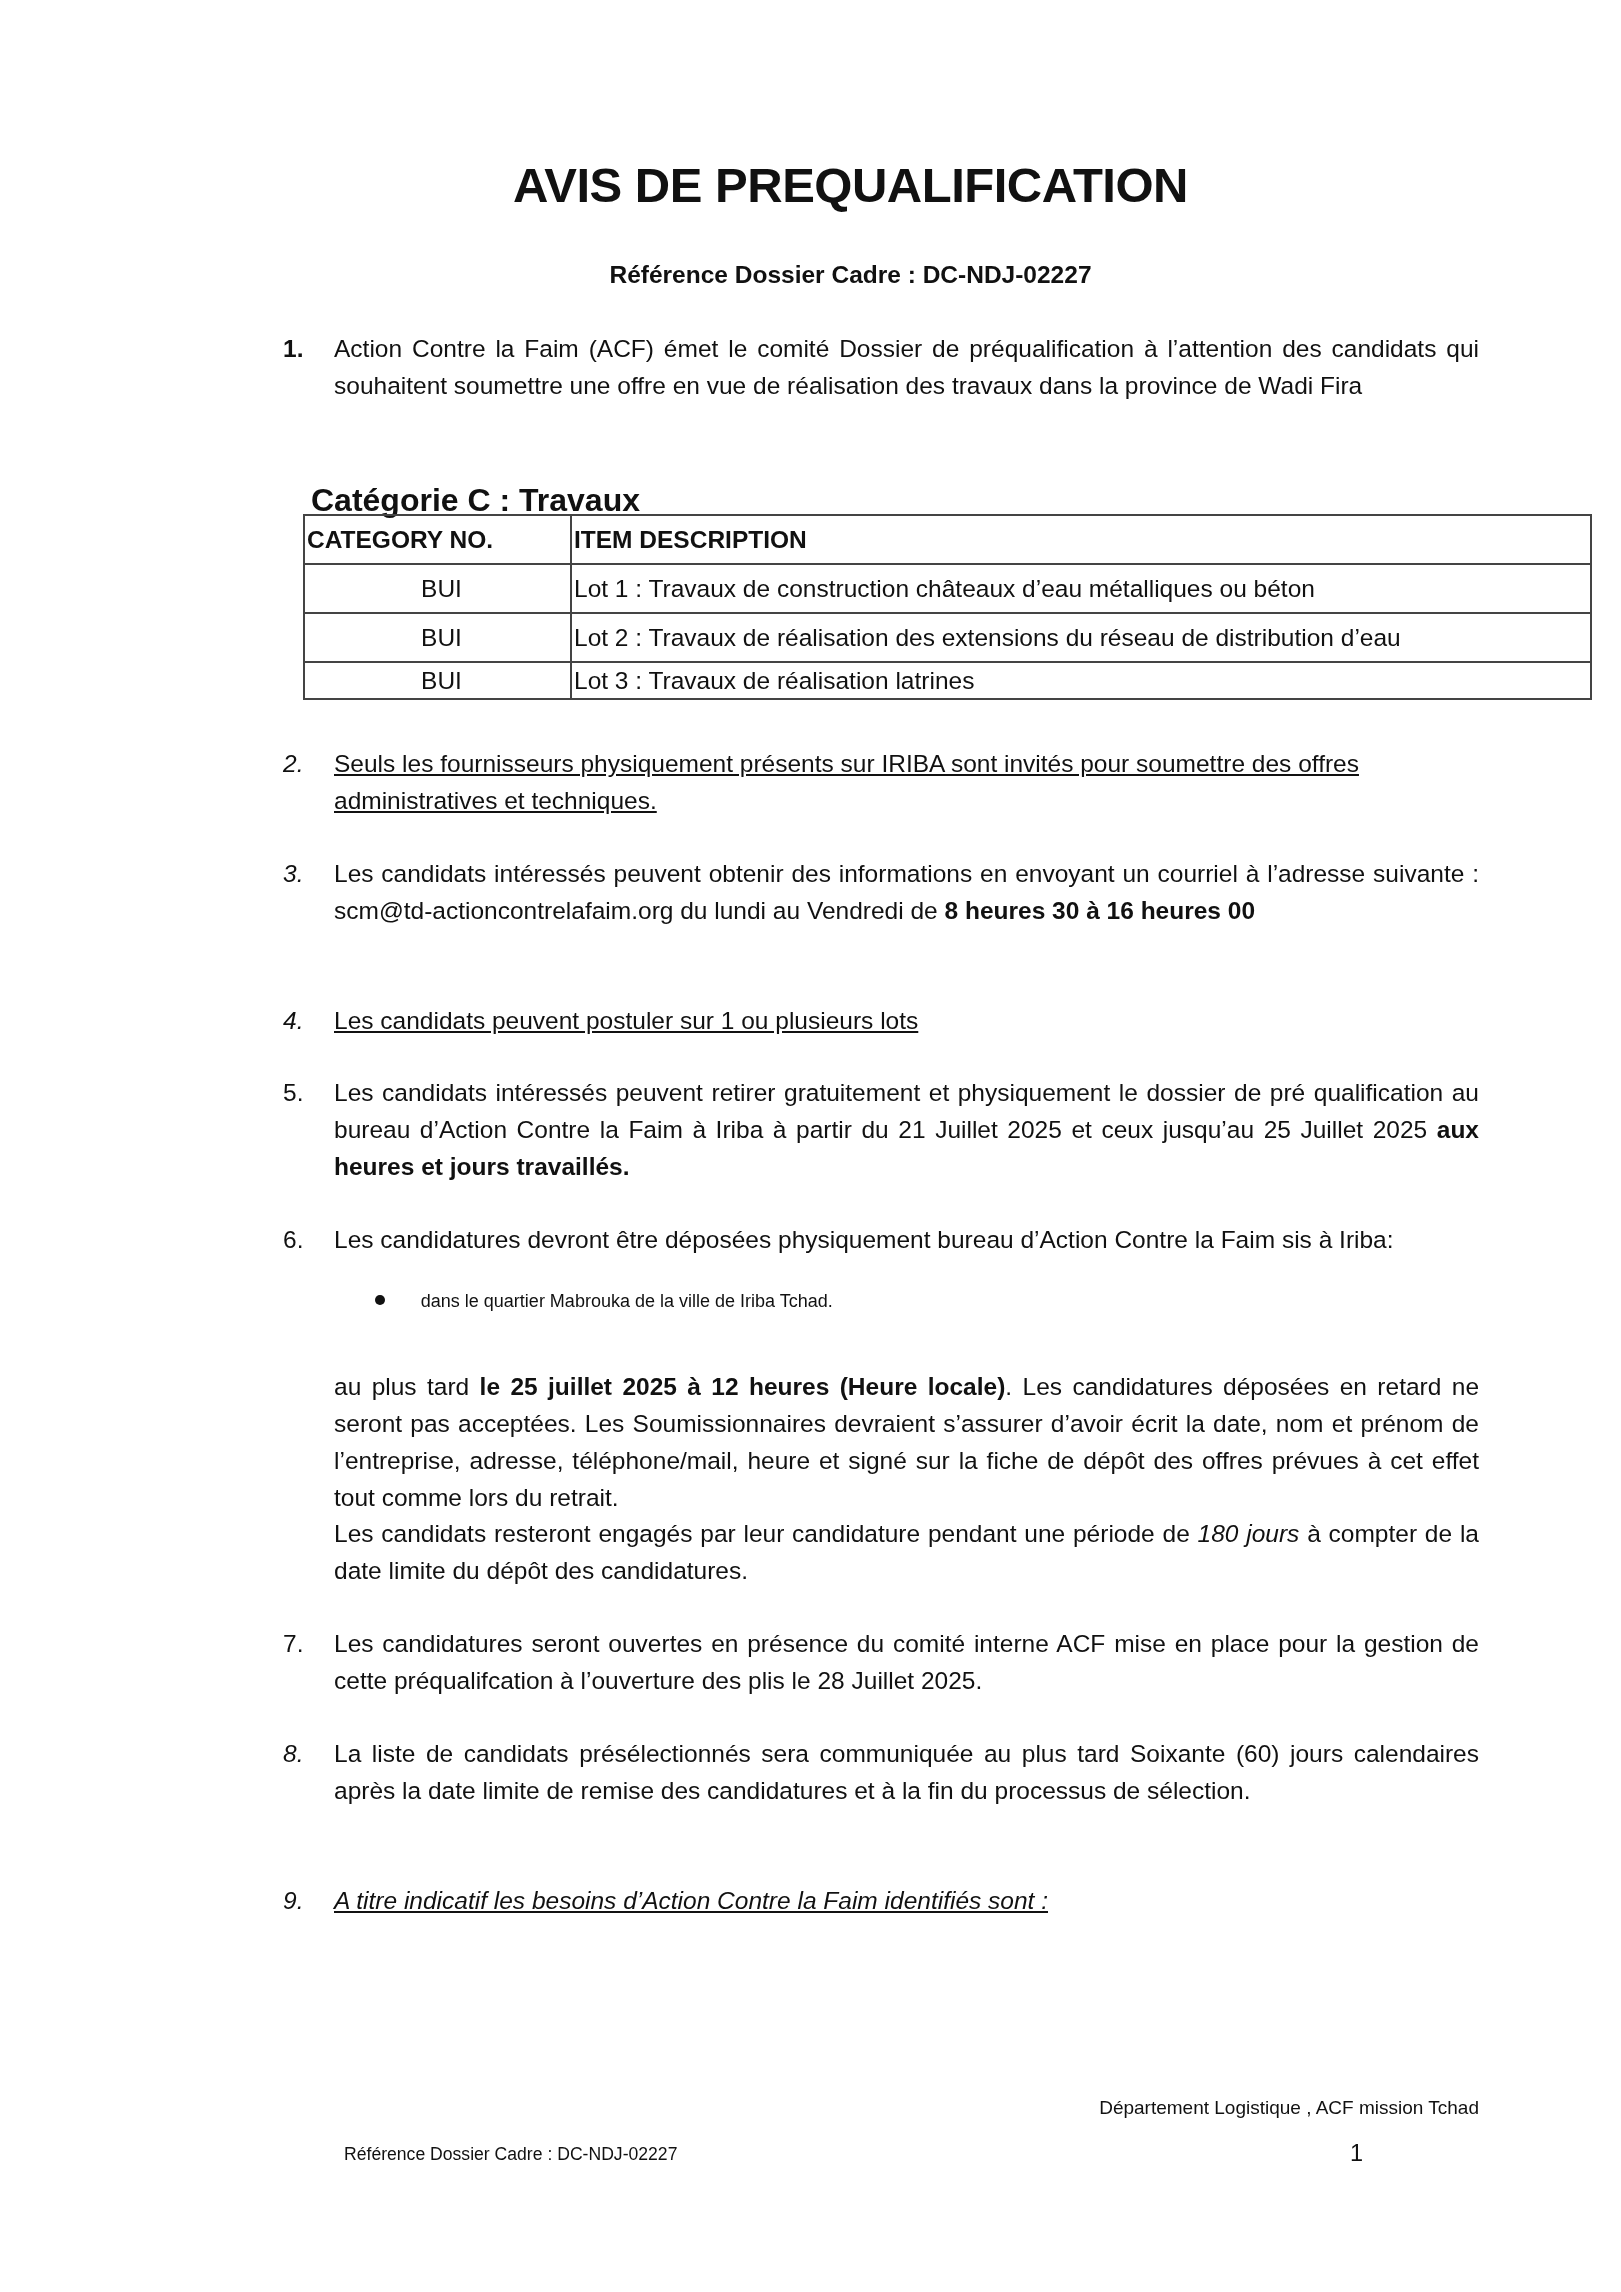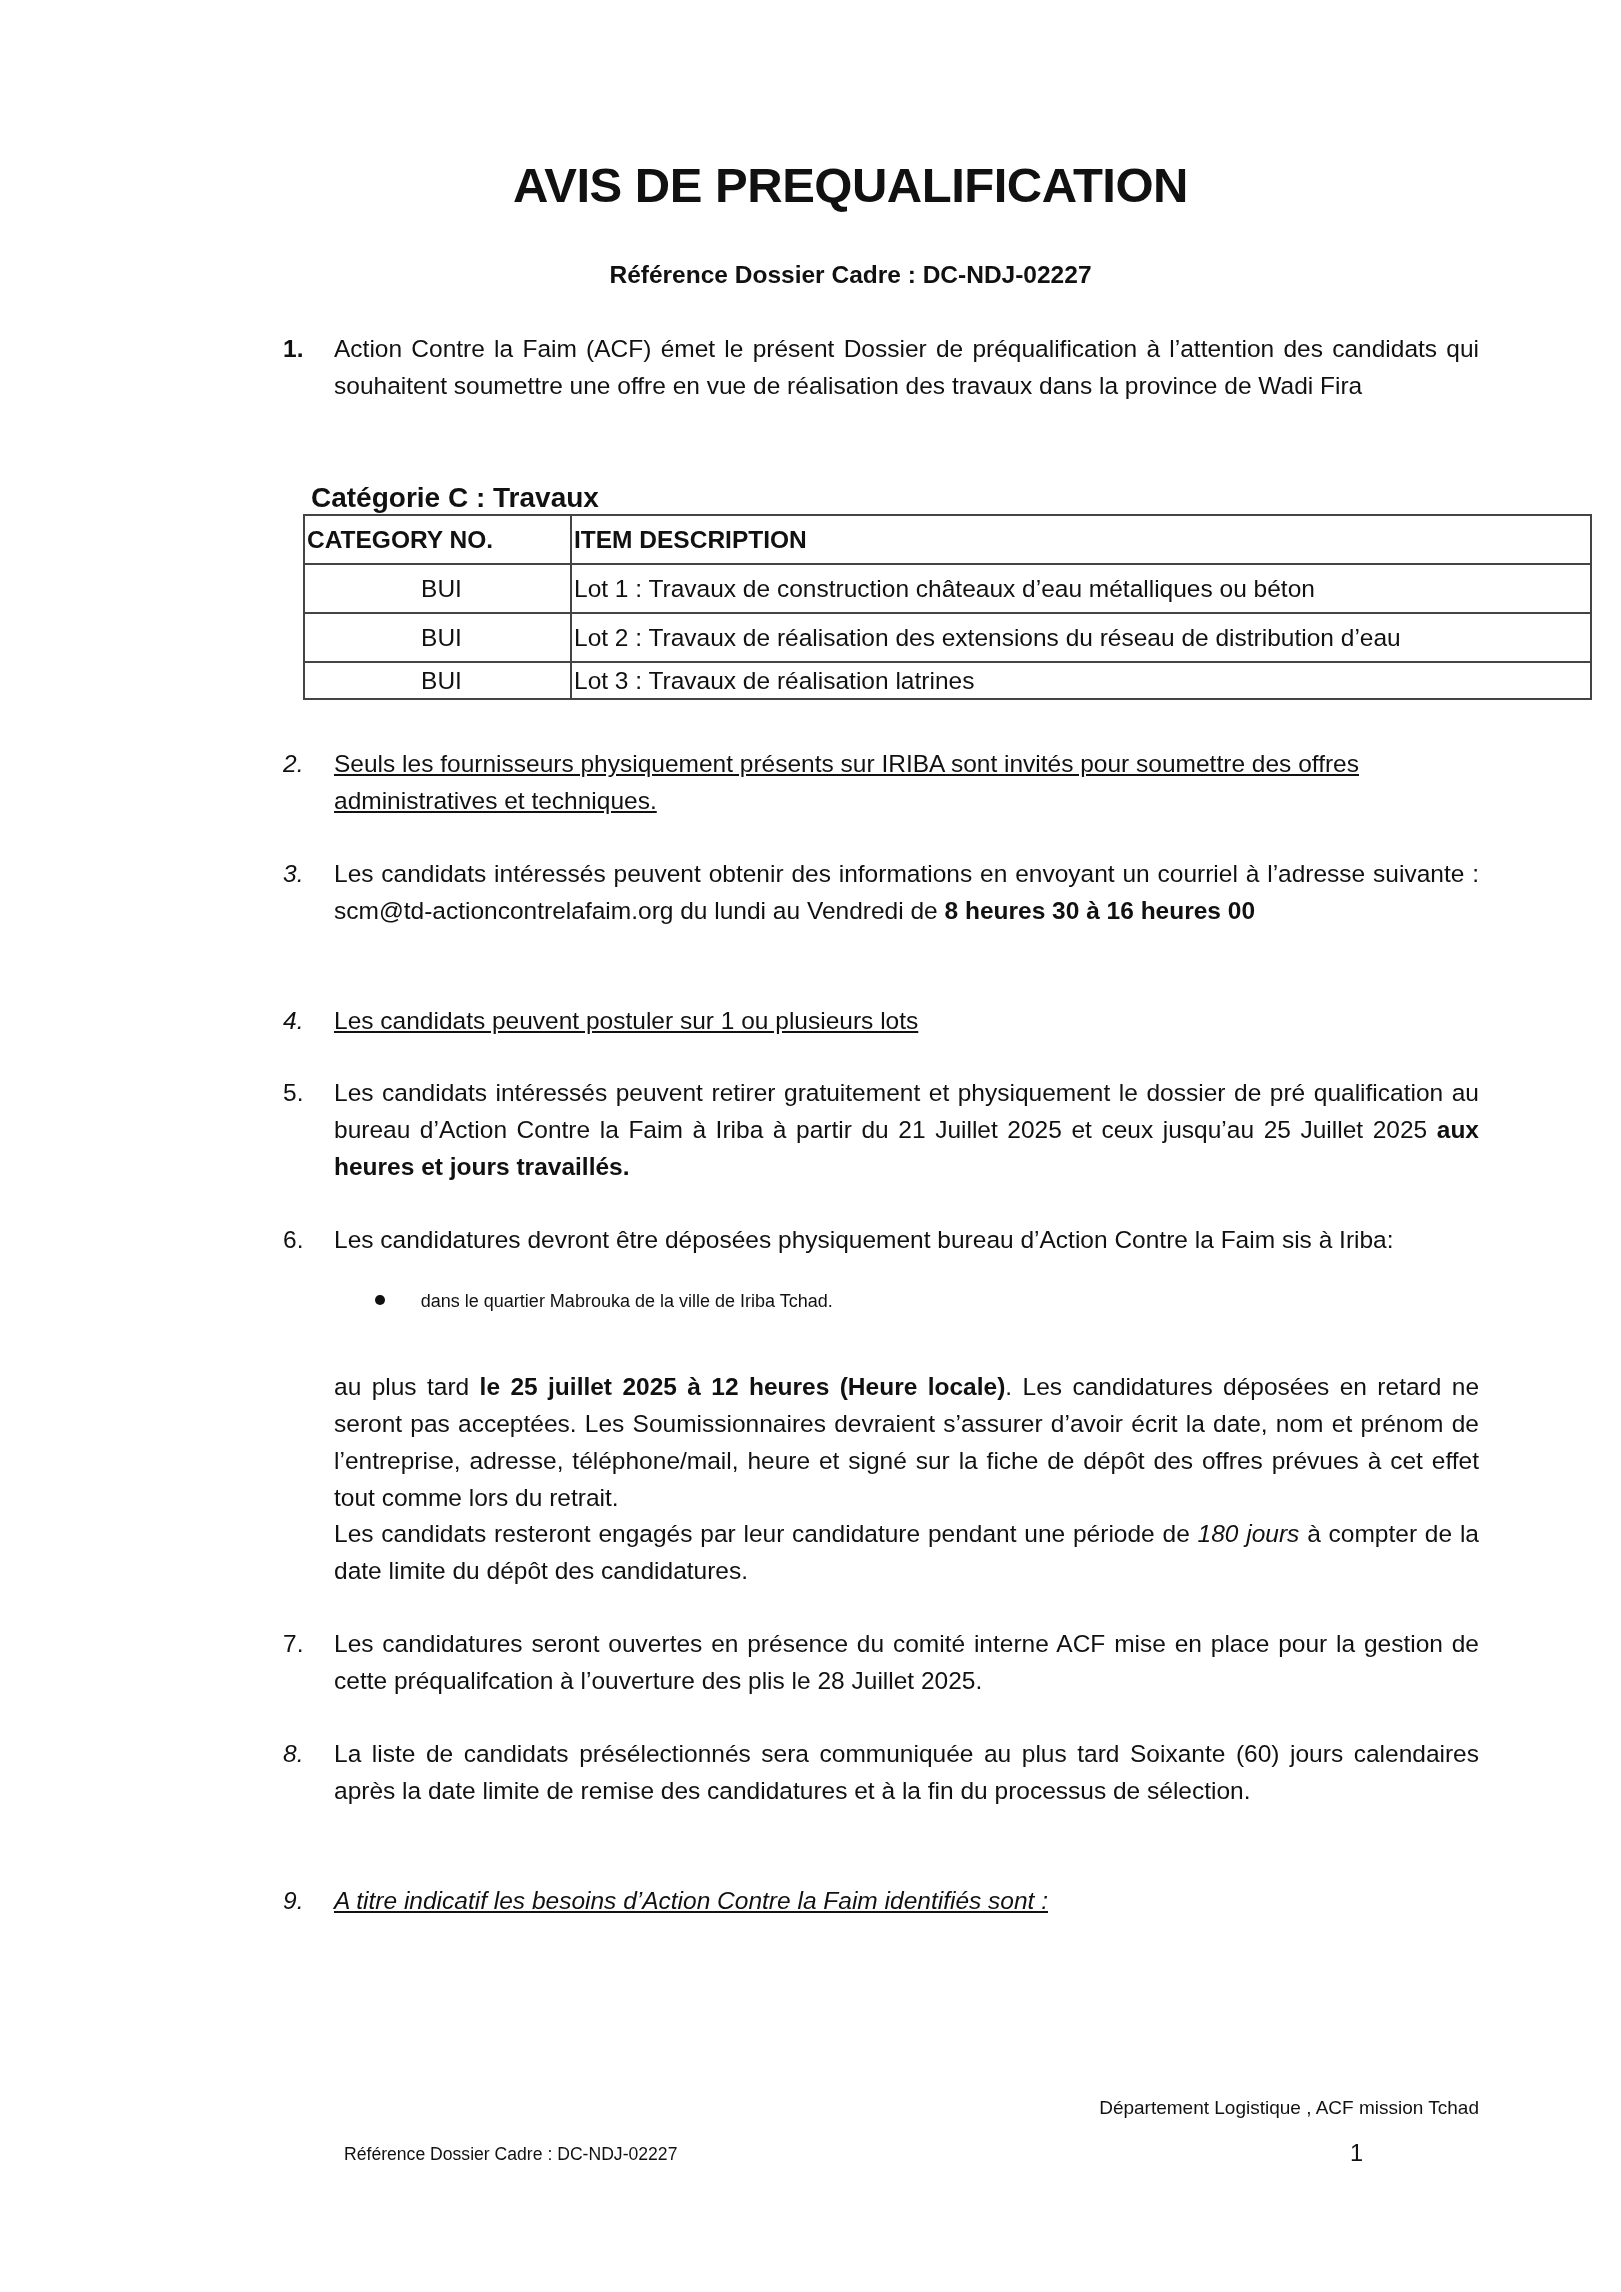--- a/index.html
+++ b/index.html
@@ -16,21 +16,21 @@
     .ref {
       left: 0; width: 1621px; top: 261px; text-align: center;
       font-size: 24.5px; font-weight: bold;
     }
     .item { left: 243px; width: 1196px; font-size: 24.5px; line-height: 37px; }
     .item .num { position: absolute; left: 0; top: 0; }
     .item .body { margin-left: 51px; text-align: justify; text-align-last: left; }
     .item .body.nojust { text-align: left; text-decoration: underline; }
     .bold { font-weight: bold; }
     .ital { font-style: italic; }
-    .cat-label { left: 271px; top: 482px; font-size: 28px; font-weight: bold; }
+    .cat-label { left: 271px; top: 482px; font-size: 32px; font-weight: bold; }
     table.lots {
       position: absolute; left: 263px; top: 514px; width: 1289px;
       border-collapse: collapse; font-size: 24.5px;
     }
     table.lots td, table.lots th {
       border: 2px solid #444444; padding: 0 0 0 2px; height: 47px;
       vertical-align: middle; font-weight: normal; text-align: left;
     }
     table.lots th { font-weight: bold; }
     table.lots td.code { text-align: center; width: 257px; padding-left: 8px; }
@@ -48,21 +48,21 @@
 </head>
 <body>
 
 <div class="page">
 
   <div class="abs title">AVIS DE PREQUALIFICATION</div>
   <div class="abs ref">Référence Dossier Cadre : DC-NDJ-02227</div>
 
   <div class="abs item" style="top:330px;">
     <span class="num bold">1.</span>
-    <div class="body">Action Contre la Faim (ACF) émet le présent Dossier de préqualification à l’attention des candidats qui souhaitent soumettre une offre en vue de réalisation des travaux dans la province de Wadi Fira</div>
+    <div class="body">Action Contre la Faim (ACF) émet le comité Dossier de préqualification à l’attention des candidats qui souhaitent soumettre une offre en vue de réalisation des travaux dans la province de Wadi Fira</div>
   </div>
 
   <div class="abs cat-label">Catégorie C : Travaux</div>
   <table class="lots">
     <tbody>
         <tr>
       <th class="codeh">CATEGORY NO.</th>
       <th>ITEM DESCRIPTION</th>
     </tr>
     <tr>

